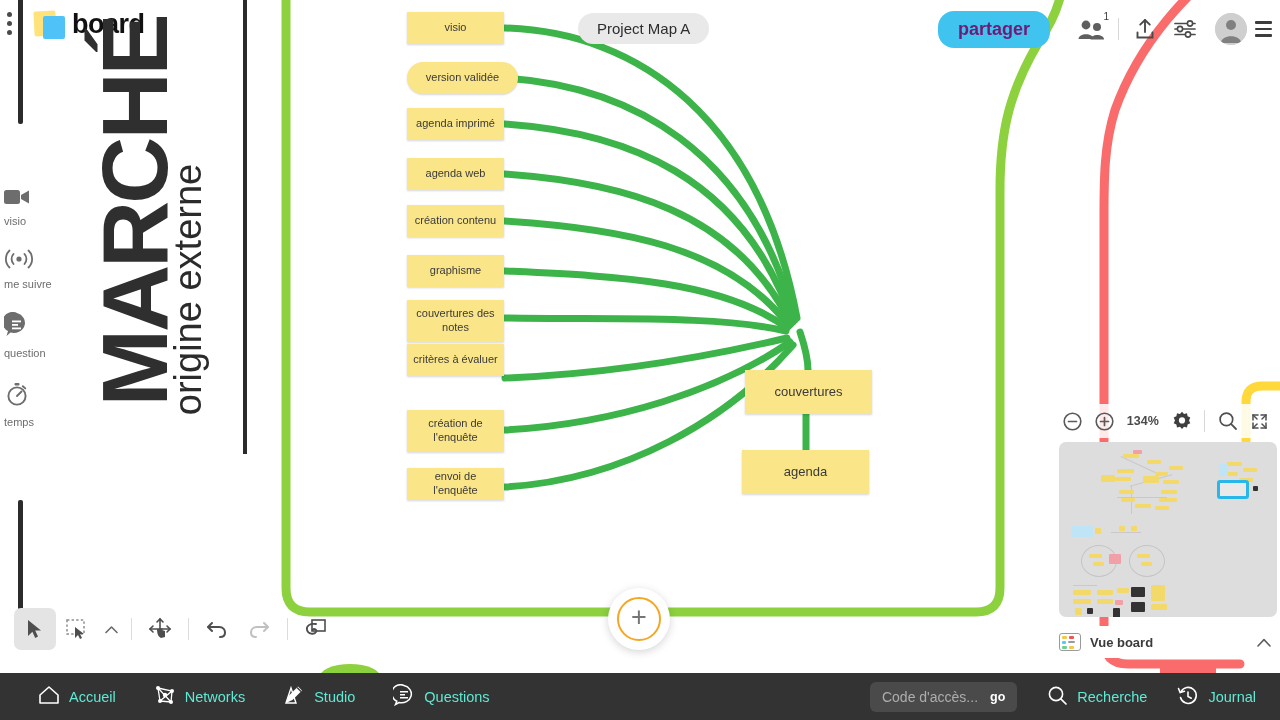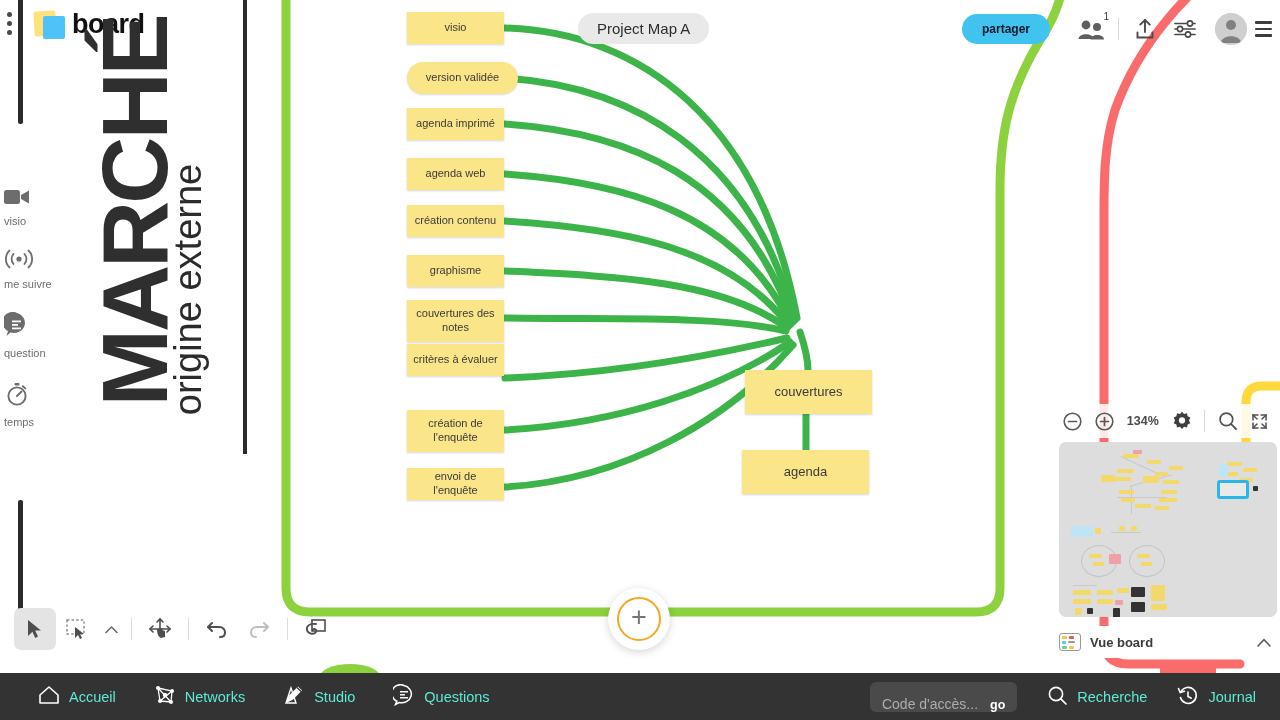--- a/index.html
+++ b/index.html
@@ -66,21 +66,21 @@
   .chip {
     position:absolute; left:578px; top:13px;
     background:#e9e9e9; border-radius:16px;
     padding:7px 19px; font-size:15px; color:#2d2d2d;
     cursor:pointer;
   }
 
   
   .topright { position:absolute; right:0; top:0; height:58px; display:flex; align-items:center; gap:0px; padding-right:6px; }
   .partager {
-    background:#41c3f0; color:#0f172a; font-weight:bold; font-size:12px;
+    background:#41c3f0; color:#701a75; font-weight:bold; font-size:18px;
     border:none; border-radius:16px; padding:8px 20px; cursor:pointer;
     margin-right:22px;
   }
   .tr-ico { position:relative; width:40px; height:40px; display:flex; align-items:center; justify-content:center; cursor:pointer; color:#5f5f5f; }
   .tr-ico .badge { position:absolute; right:3px; top:2px; font-size:10px; color:#3a3a3a; }
   .vdiv { width:1px; height:22px; background:#d8d8d8; margin:0 6px; }
   .avatar { width:32px; height:32px; border-radius:50%; background:#cfcfcf; display:flex; align-items:flex-end; justify-content:center; overflow:hidden; margin-left:10px; cursor:pointer; }
   .burger { margin-left:8px; margin-right:2px; display:flex; flex-direction:column; gap:4px; cursor:pointer; }
   .burger i { display:block; width:17px; height:2.5px; background:#3d3d3d; border-radius:1px; }
 
@@ -135,21 +135,21 @@
 
   
   .navbar {
     position:absolute; left:0; bottom:0; width:1280px; height:47px;
     background:#333333; display:flex; align-items:center; color:#fff;
   }
   .nav-item { display:flex; align-items:center; gap:9px; cursor:pointer; color:#5eead4; font-size:14.5px; }
   .nav-left { display:flex; align-items:center; gap:38px; padding-left:38px; }
   .nav-right { margin-left:auto; display:flex; align-items:center; gap:30px; padding-right:24px; }
   .accesscode {
-    display:flex; align-items:flex-end; background:#4a4a4a; border-radius:6px;
+    display:flex; align-items:center; background:#4a4a4a; border-radius:6px;
     height:30px; padding:0 12px; gap:12px; cursor:text;
   }
   .accesscode .ph { color:#adadad; font-size:14px; }
   .accesscode .go { color:#fff; font-size:12.5px; font-weight:bold; cursor:pointer; }
 </style>
 </head>
 <body>
 
 <div id="stage">
 

